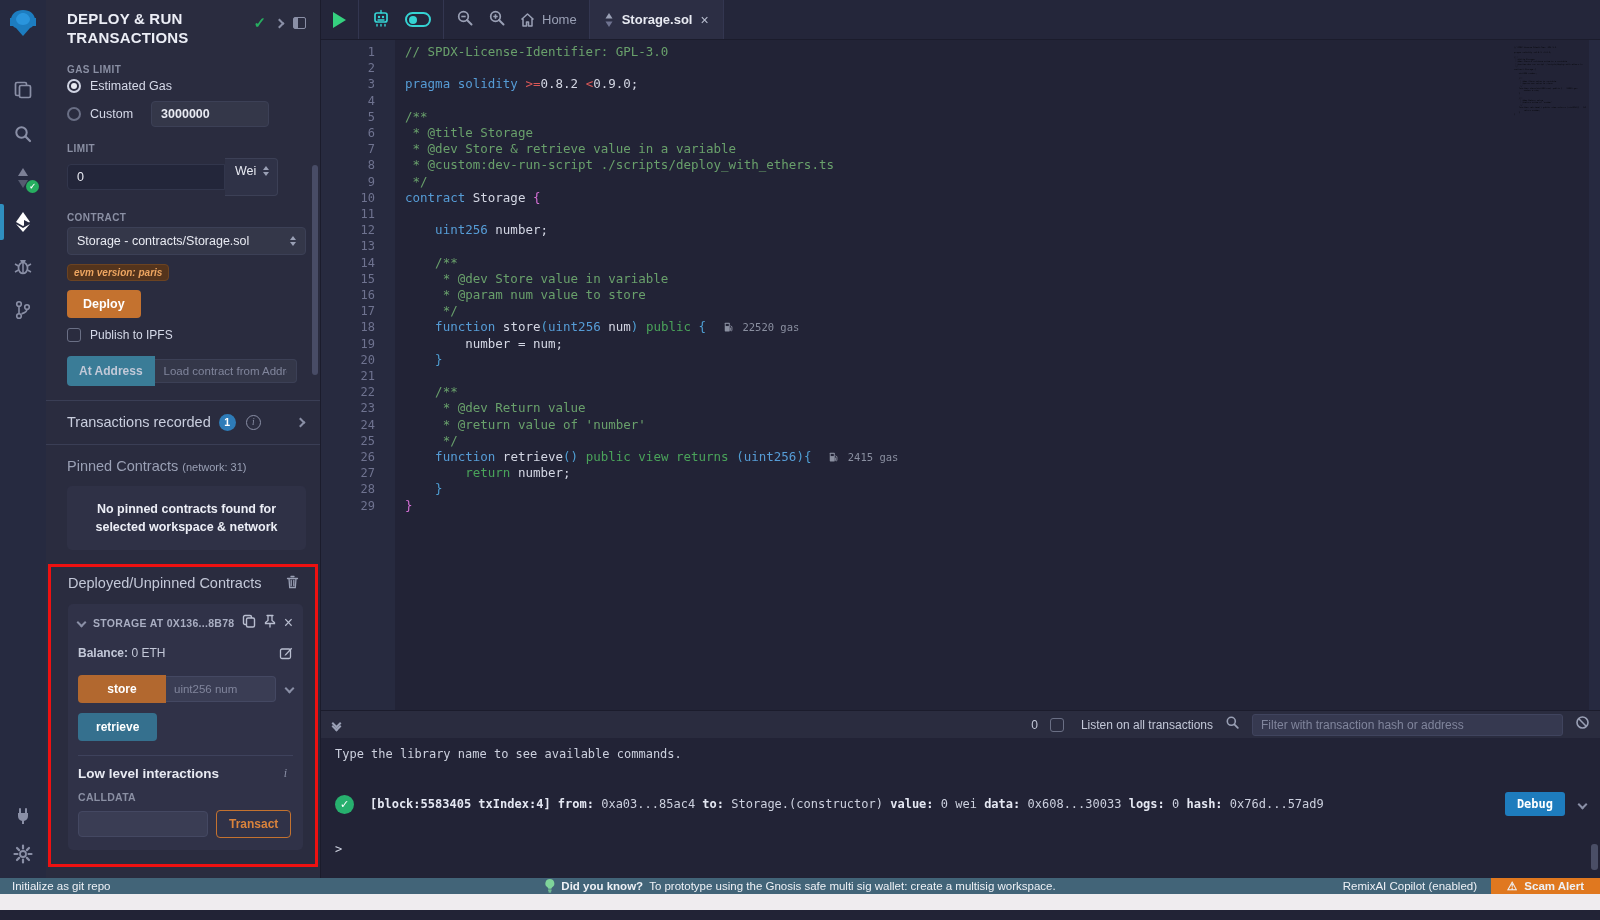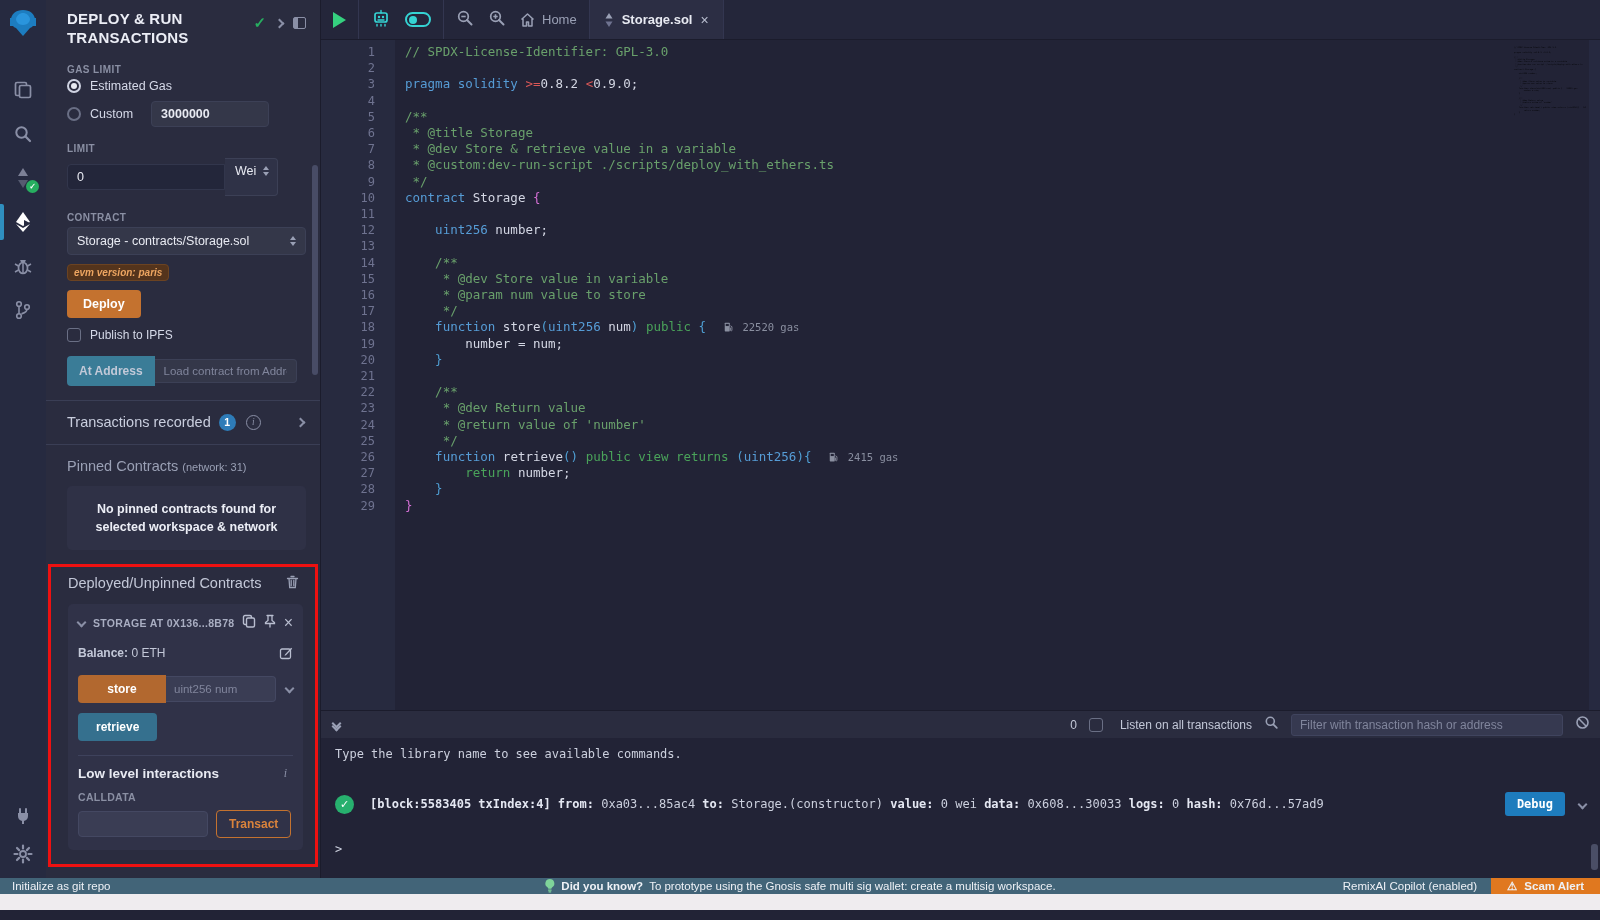--- a/index.html
+++ b/index.html
@@ -113,21 +113,21 @@
   .minimap { position:absolute; top:6px; right:14px; width:72px; font-family:"DejaVu Sans Mono", monospace; font-size:2px; line-height:2.4px; white-space:pre; overflow:hidden; opacity:.9; }
   .minimap .seg-gas { font-size:2px; margin-left:3px; }
   .editor-scrolltrack { position:absolute; top:0; right:0; width:11px; height:100%; background:#262940; }
 
   
   .term-head { height:28px; background:#2a2c3f; border-top:1px solid #1b1c2c; display:flex; align-items:center; padding:0 10px; flex-shrink:0; }
   .dblchev { display:flex; flex-direction:column; gap:-2px; margin-left:2px; }
   .term-head-right { margin-left:auto; display:flex; align-items:center; gap:12px; }
   .term-count { color:#c3c8d8; font-size:12px; }
   .listen-label { color:#c3c8d8; font-size:12px; margin-left:-4px; }
-  .filter-input { width:272px; background:#363950; border:1px solid #40445e; border-radius:3px; font-size:12px; padding:4px 8px; height:22px; }
+  .filter-input { width:311px; background:#363950; border:1px solid #40445e; border-radius:3px; font-size:12px; padding:4px 8px; height:22px; }
   .term-body { height:140px; background:#222336; font-family:"DejaVu Sans Mono", monospace; font-size:12px; color:#ccd0de; padding:8px 0 0 14px; position:relative; flex-shrink:0; }
   .term-line { line-height:16px; }
   .tx-row { display:flex; align-items:center; margin-top:30px; padding-right:14px; }
   .tx-check { width:19px; height:19px; border-radius:50%; background:#27b06e; color:#fff; display:flex; align-items:center; justify-content:center; font-size:11px; flex-shrink:0; margin-right:16px; font-family:"Liberation Sans", sans-serif; }
   .tx-text { flex:1; white-space:nowrap; overflow:hidden; }
   .tx-text .b { font-weight:bold; color:#e4e7f2; }
   .btn-debug { background:#1e7cbd; color:#fff; border:none; border-radius:3px; font-size:12px; font-weight:bold; font-family:"DejaVu Sans Mono", monospace; padding:5px 12px; margin-left:16px; }
   .tx-row .chev { margin-left:14px; }
   .prompt { margin-top:26px; color:#ccd0de; }
   .term-scrollthumb { position:absolute; right:2px; bottom:8px; width:7px; height:26px; background:#4a4e66; border-radius:3px; }

